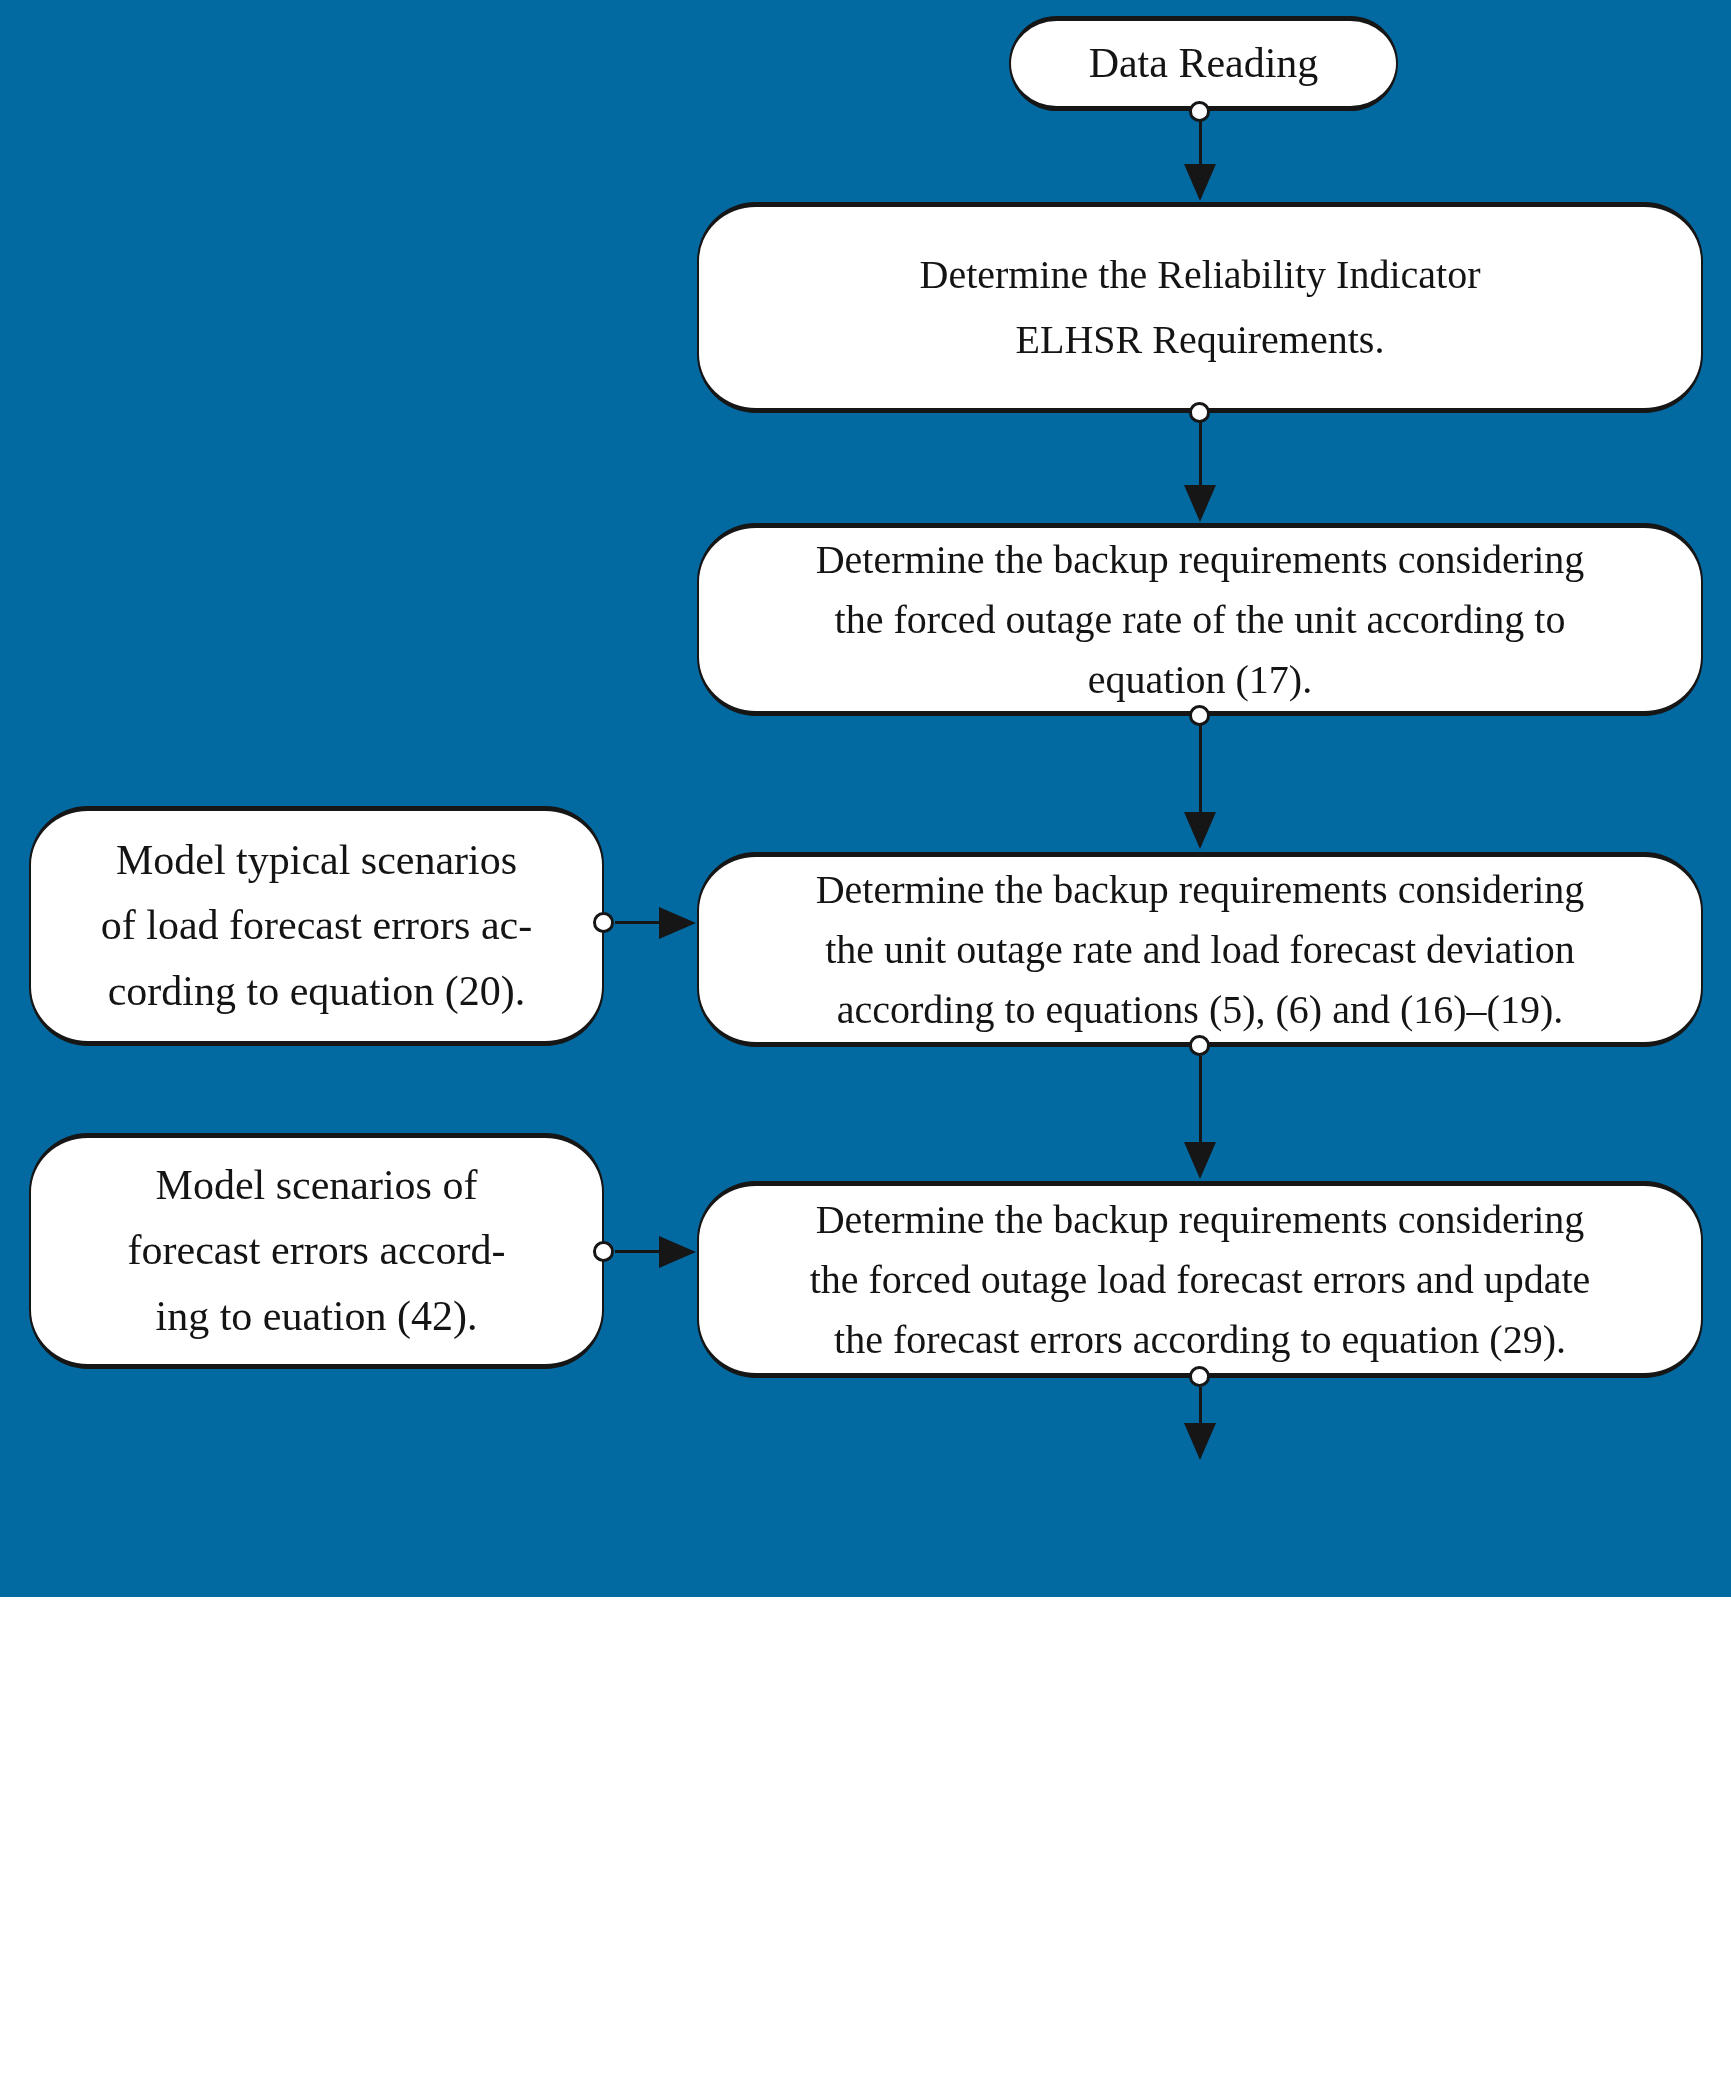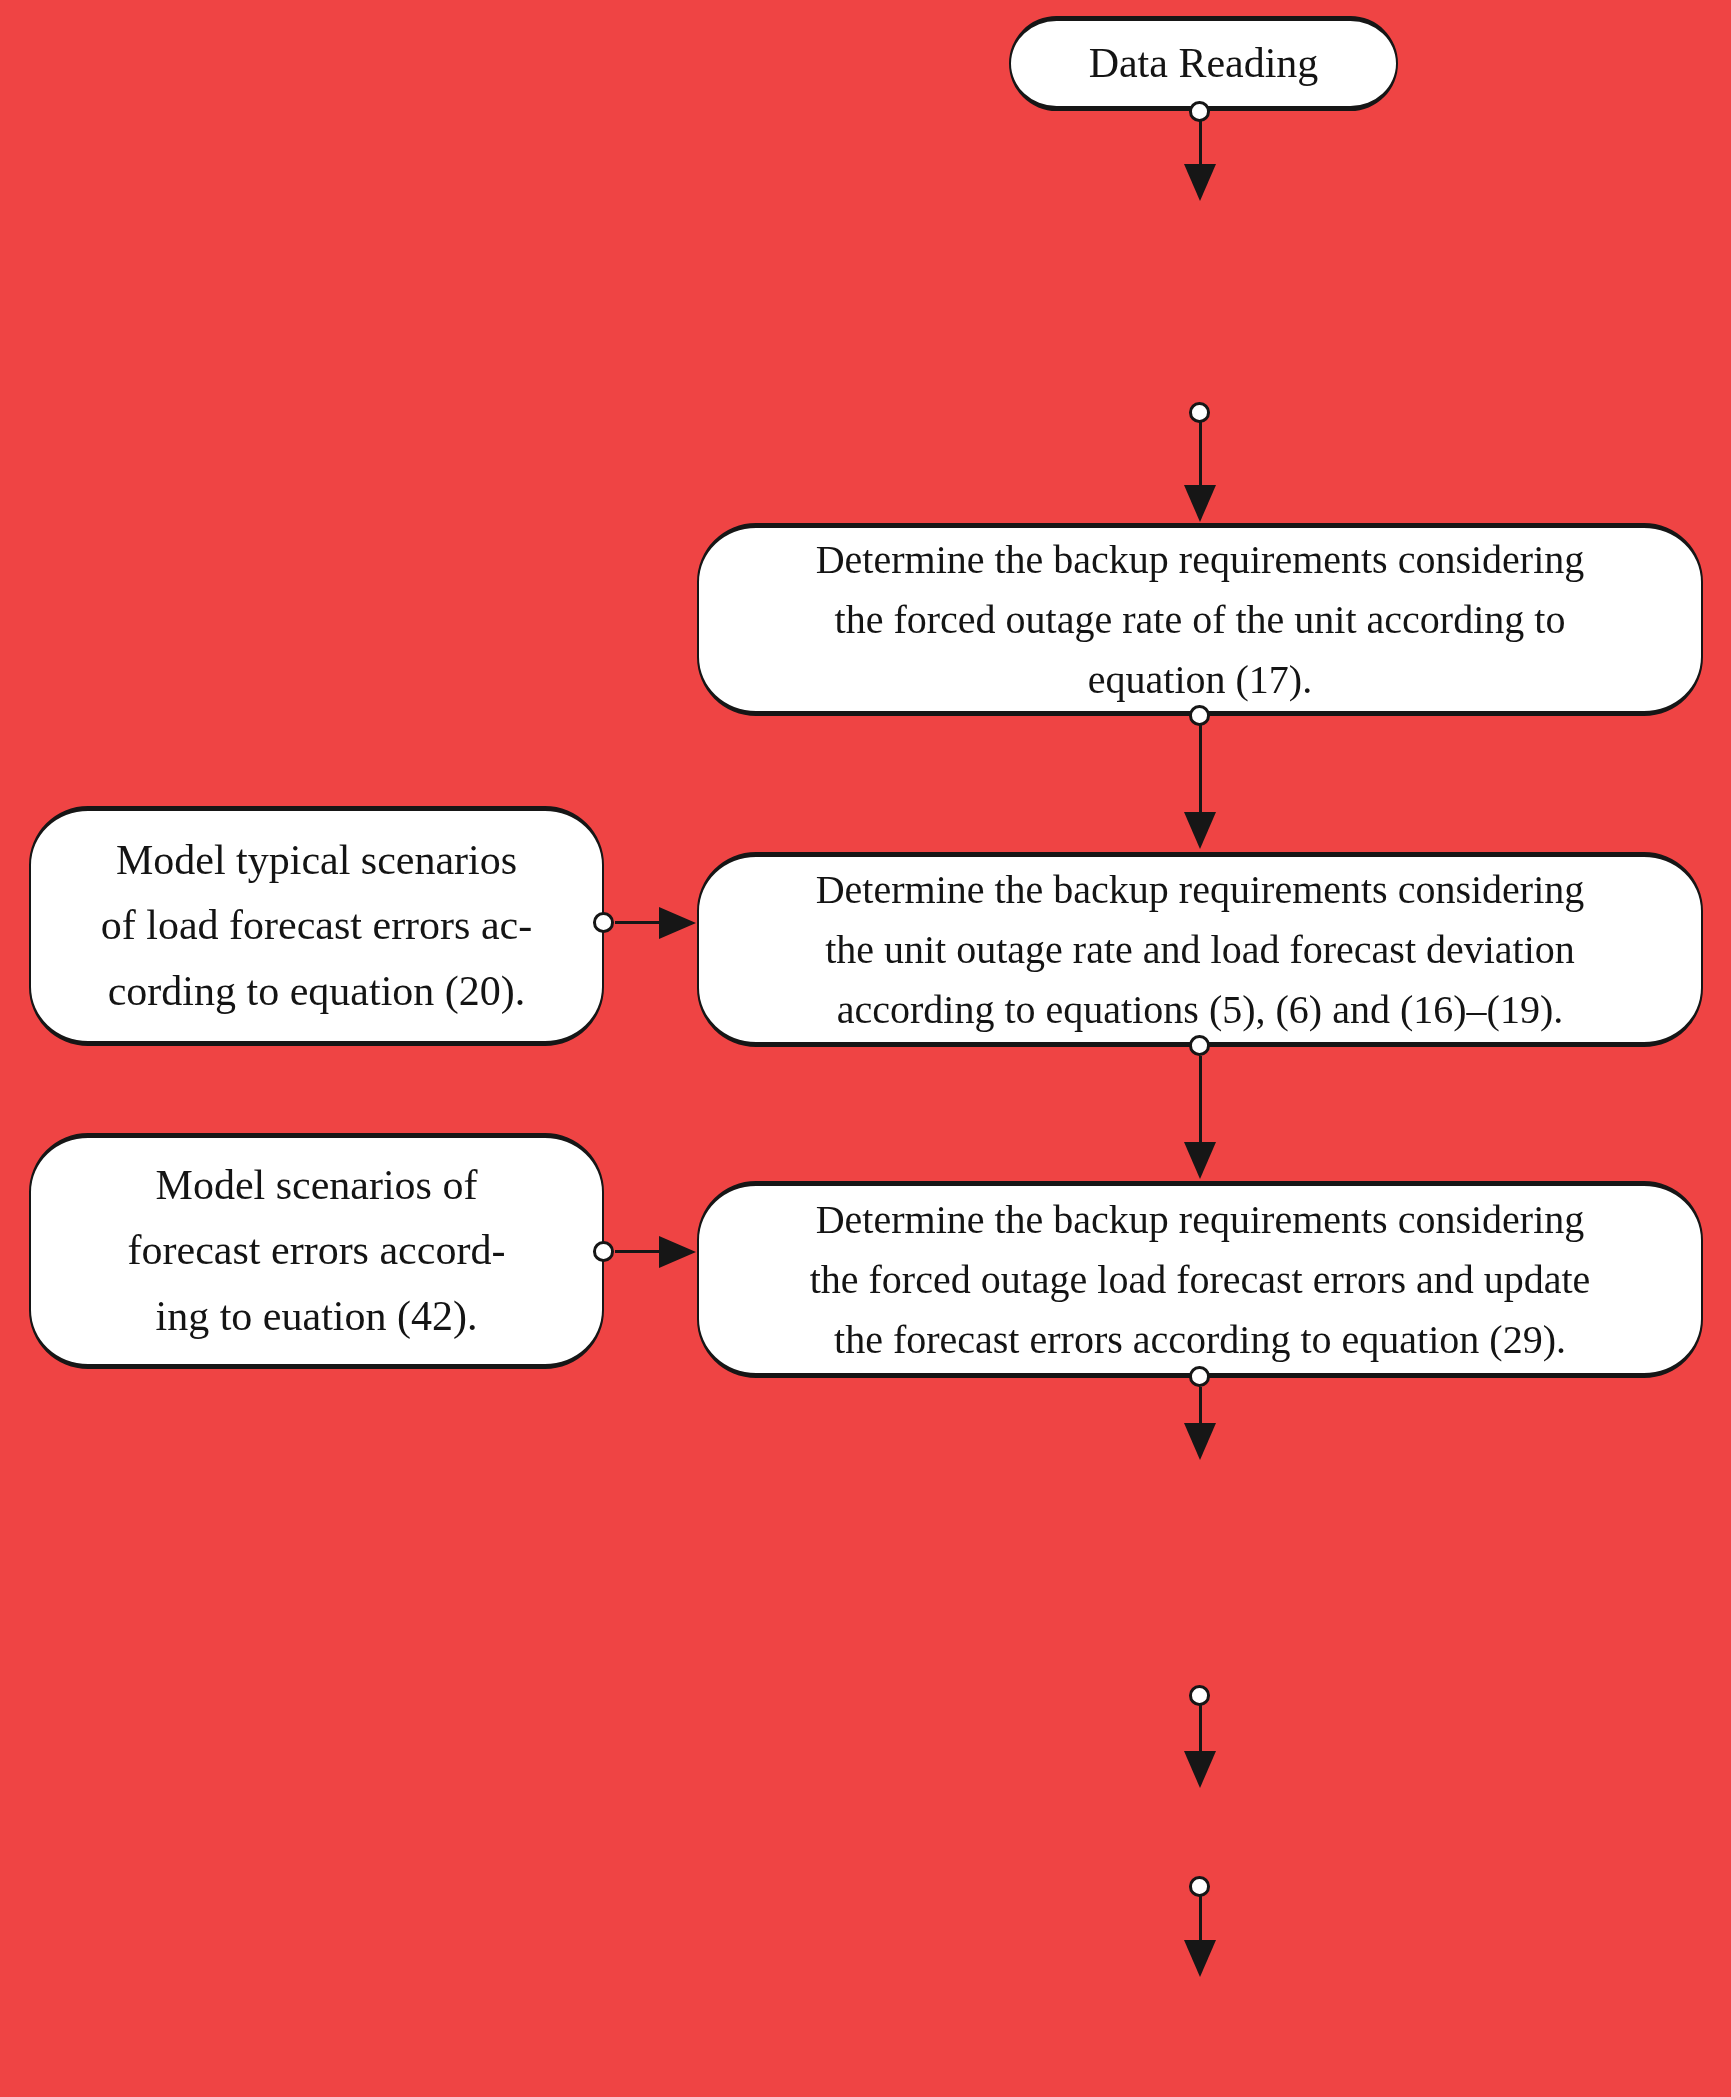--- a/index.html
+++ b/index.html
@@ -3,22 +3,22 @@
 <meta charset="utf-8">
 <style>
   html, body {
     margin: 0;
     padding: 0;
     background: #ffffff;
   }
   #canvas {
     position: relative;
     width: 1731px;
-    height: 2097px;
-    background: #ef4444;
+    height: 1597px;
+    background: #0369a1;
     font-family: "Liberation Serif", "DejaVu Serif", serif;
     color: #141414;
   }
   .node {
     position: absolute;
     box-sizing: border-box;
     background: #ffffff;
     border: 2.9px solid #161616;
     border-top-width: 5.9px;
     border-bottom-width: 5.1px;
@@ -67,20 +67,24 @@
 </style>
 </head>
 <body>
 
 <div id="canvas">
 
   <div class="node capsule" style="left:1009px; top:16px; width:389px; height:95px; font-size:42px;">
     <span>Data Reading</span>
   </div>
 
+  <div class="node rounded" style="left:697px; top:202px; width:1006px; height:211px; line-height:1.62;">
+    <span>Determine the Reliability Indicator
+ELHSR Requirements.</span>
+  </div>
 
   <div class="node rounded" style="left:697px; top:523px; width:1006px; height:193px;">
     <span>Determine the backup requirements considering
 the forced outage rate of the unit according to
 equation (17).</span>
   </div>
 
   <div class="node rounded" style="left:697px; top:852px; width:1006px; height:195px;">
     <span>Determine the backup requirements considering
 the unit outage rate and load forecast deviation

